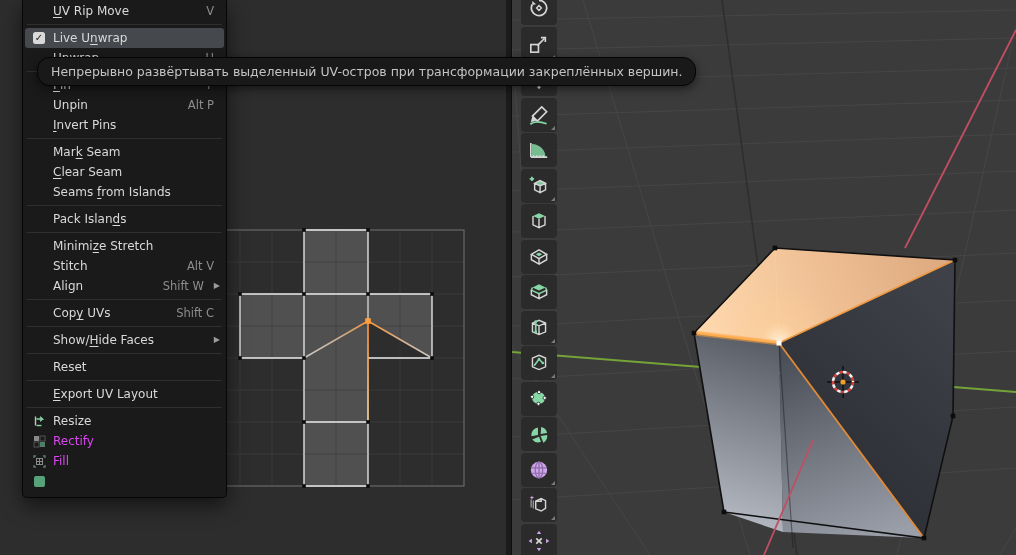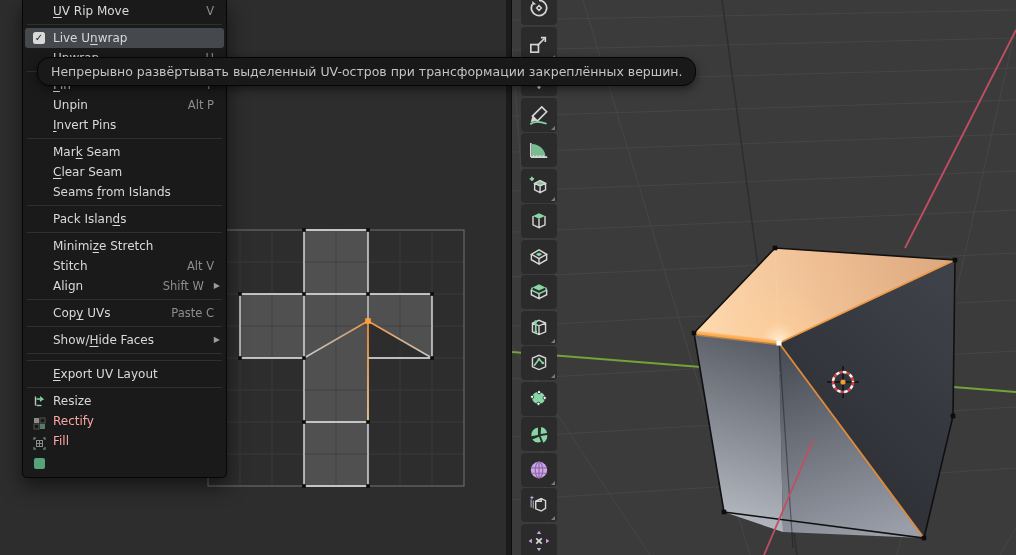--- a/index.html
+++ b/index.html
@@ -15,21 +15,21 @@
     background:#1a1a1a;border:1px solid #060606;border-top:none;border-radius:0 0 5px 5px;
     box-shadow:0 8px 20px rgba(0,0,0,.55);padding:1px 0 6px 0;box-sizing:border-box;}
   .menu-item{position:relative;height:20px;line-height:20px;margin:0 2px;border-radius:3px;
     display:flex;align-items:center;font-size:12px;color:#d9d9d9;cursor:default;white-space:nowrap;}
   .menu-item .gutter{width:28px;flex:0 0 28px;display:flex;align-items:center;justify-content:center;}
   .menu-item .lbl u{text-decoration:underline;text-underline-offset:2px;}
   .menu-item .spacer{flex:1;}
   .menu-item .shortcut{color:#8d8d8d;font-size:11.5px;margin-right:10px;}
   .menu-item .subarrow{color:#9c9c9c;font-size:8px;margin-right:4px;}
   .menu-item.highlighted{background:#45484c;}
-  .menu-item.disabled{color:#fca5a5;align-items:flex-end;}
+  .menu-item.disabled{color:#d946ef;}
   .menu-sep{height:7px;display:flex;align-items:center;margin:0 4px;}
   .menu-sep::after{content:"";display:block;width:100%;height:1px;background:#2f2f2f;}
   .checkbox{width:12px;height:12px;border-radius:2.5px;background:#d9d9d9;color:#1a1a1a;
     font-size:10px;line-height:12px;text-align:center;font-weight:bold;}
   .mi-icon{width:15px;height:15px;display:block;}
   
   #tooltip{position:absolute;left:37px;top:57px;height:27px;z-index:40;
     background:#191919;border:1px solid #050505;border-radius:13px;
     box-shadow:0 3px 10px rgba(0,0,0,.5);display:flex;align-items:center;
     padding:0 13px;font-size:12.5px;color:#c3c3c3;white-space:nowrap;}
@@ -414,30 +414,35 @@
         <span class="lbl">Align</span>
         <span class="spacer"></span>
         <span class="shortcut">Shift W</span>
         <span class="subarrow">▶</span>
       </div>
       <div class="menu-sep"></div>
       <div class="menu-item">
         <span class="gutter"></span>
         <span class="lbl">Cop<u>y</u> UVs</span>
         <span class="spacer"></span>
-        <span class="shortcut">Paste C</span>
+        <span class="shortcut">Shift C</span>
       </div>
       <div class="menu-sep"></div>
       <div class="menu-item">
         <span class="gutter"></span>
         <span class="lbl">Show/<u>H</u>ide Faces</span>
         <span class="spacer"></span>
         <span class="subarrow">▶</span>
       </div>
       <div class="menu-sep"></div>
+      <div class="menu-item">
+        <span class="gutter"></span>
+        <span class="lbl">Reset</span>
+        <span class="spacer"></span>
+      </div>
       <div class="menu-sep"></div>
       <div class="menu-item">
         <span class="gutter"></span>
         <span class="lbl"><u>E</u>xport UV Layout</span>
         <span class="spacer"></span>
       </div>
       <div class="menu-sep"></div>
       <div class="menu-item">
         <span class="gutter">
           <svg class="mi-icon" viewBox="0 0 15 15">

